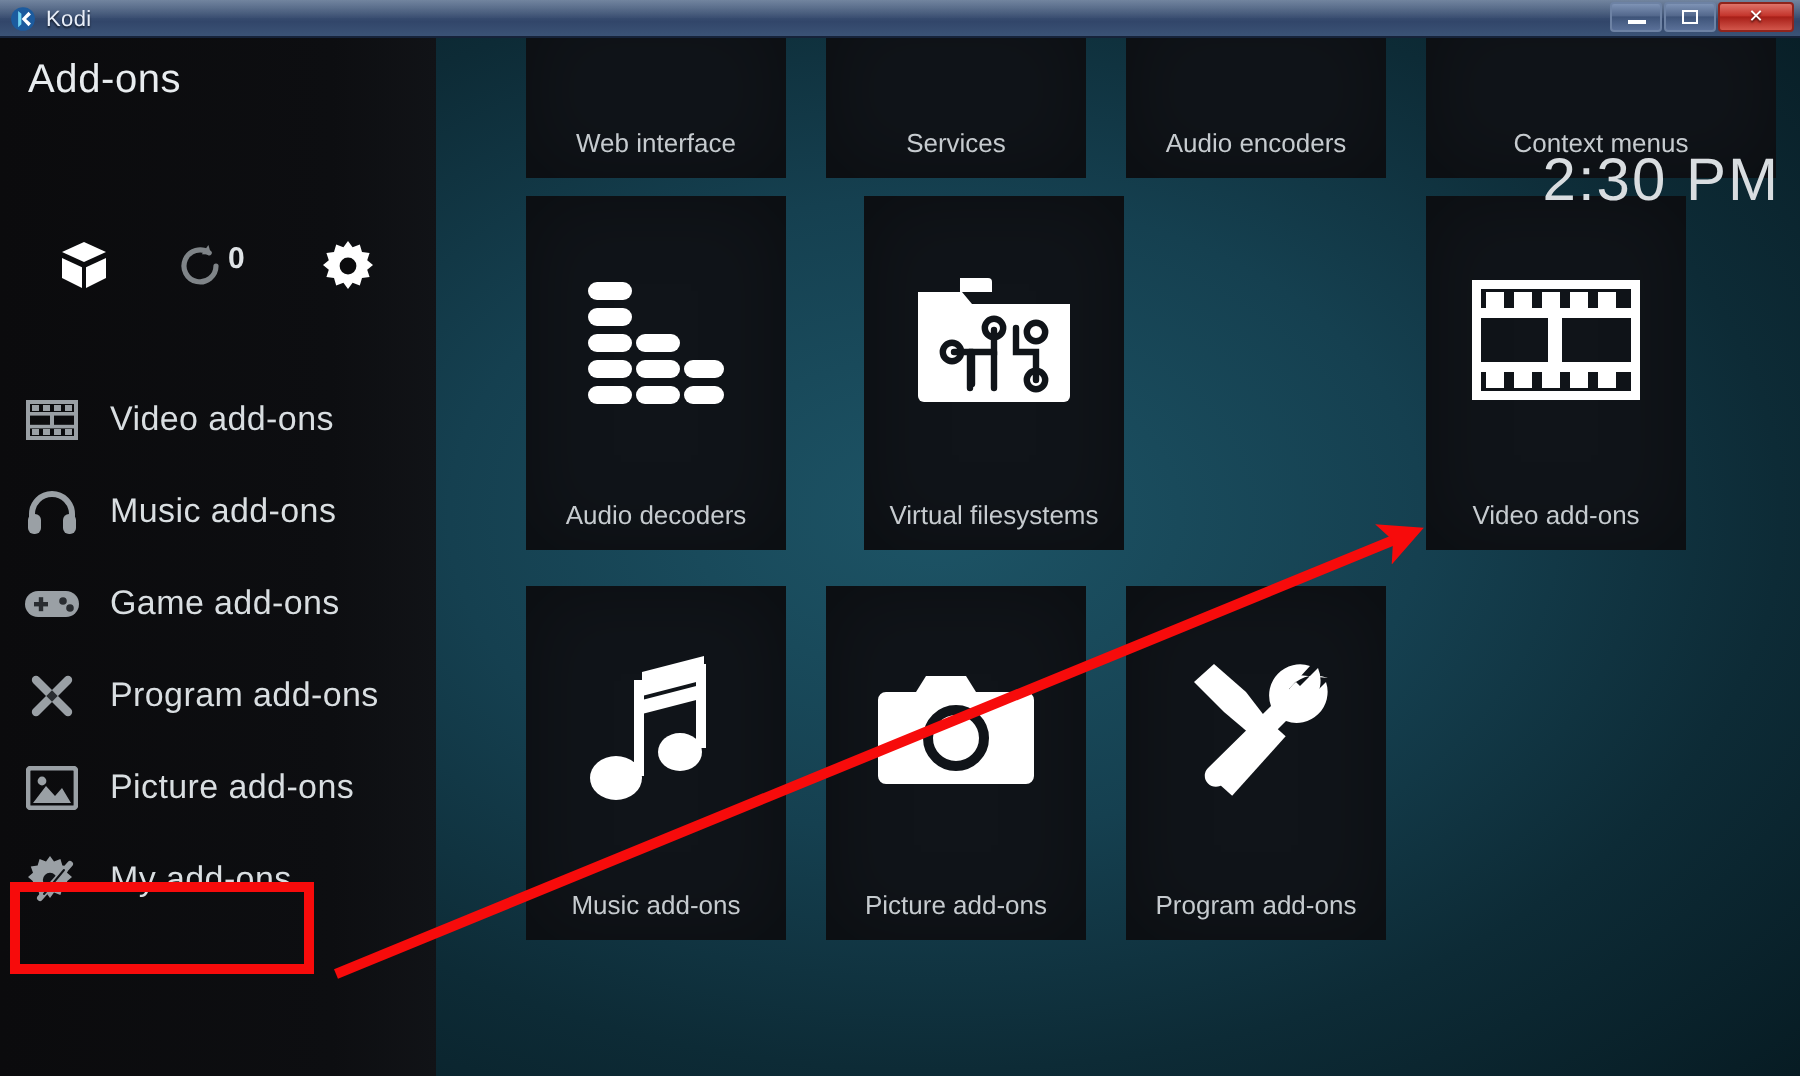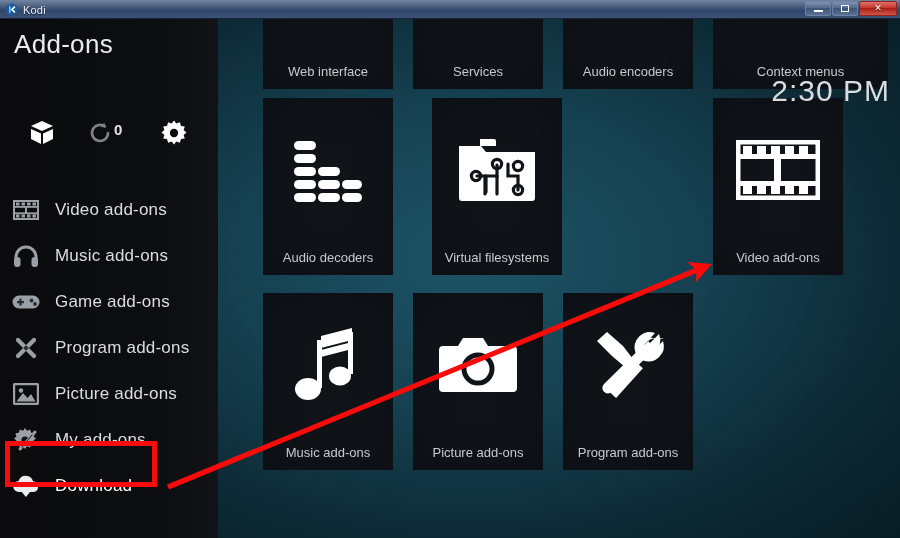--- a/index.html
+++ b/index.html
@@ -106,21 +106,21 @@
   
   .sidebar {
     position: absolute;
     left: 0; top: 0;
     width: 218px; height: 519px;
     background: linear-gradient(to right, #0b0b0d 0%, #0d0e11 76%, #111317 100%);
   }
   .page-title {
     position: absolute;
     left: 14px; top: 10px;
-    font-size: 26px;
+    font-size: 20px;
     color: #e8ecef;
     font-weight: 300;
     letter-spacing: 0.3px;
   }
   .toolbar {
     position: absolute;
     left: 0; top: 92px;
     width: 218px; height: 44px;
   }
   .tool {
@@ -508,32 +508,20 @@
                 <line x1="7" y1="22" x2="22" y2="5"></line>
               </g>
               <g stroke="#111317" stroke-width="1" stroke-linecap="round">
                 <line x1="9" y1="20" x2="19" y2="8"></line>
               </g>
             </svg>
           </span>
           <span class="menu-label">My add-ons</span>
         </div>
 
-        <div class="menu-item highlight">
-          <span class="menu-icon">
-            <svg width="28" height="24" viewBox="0 0 28 24">
-              <path d="M7 18 a5.5 5.5 0 0 1 -0.4 -11 A7.5 7.5 0 0 1 21 7.3 a5.4 5.4 0 0 1 0.6 10.7 Z" fill="#e9edef"></path>
-              <g fill="#e9edef">
-                <rect x="11.6" y="10" width="4.6" height="8"></rect>
-                <path d="M8.6 16.5 L19.2 16.5 L13.9 23 Z"></path>
-              </g>
-            </svg>
-          </span>
-          <span class="menu-label">Download</span>
-        </div>
 
       </div>
     </div>
   </div>
 
   <div class="redbox"></div>
 
   <div class="arrow-layer">
     <svg width="900" height="538" viewBox="0 0 900 538">
       <defs>

